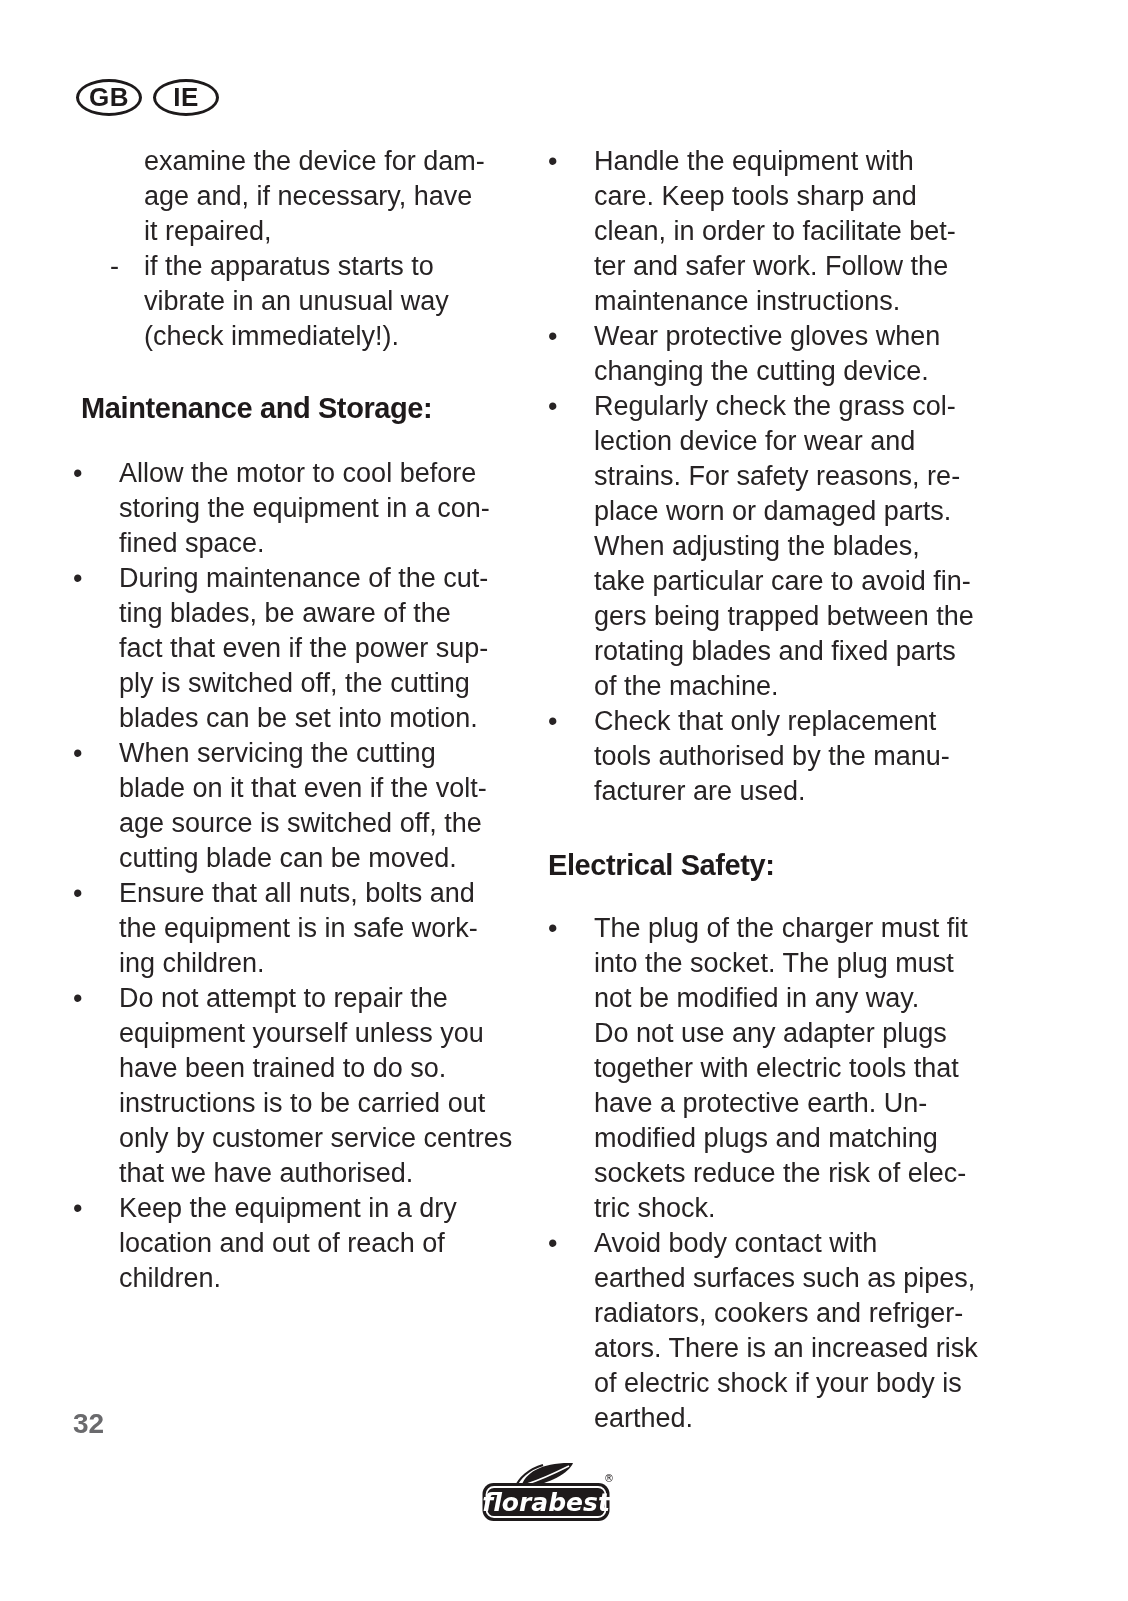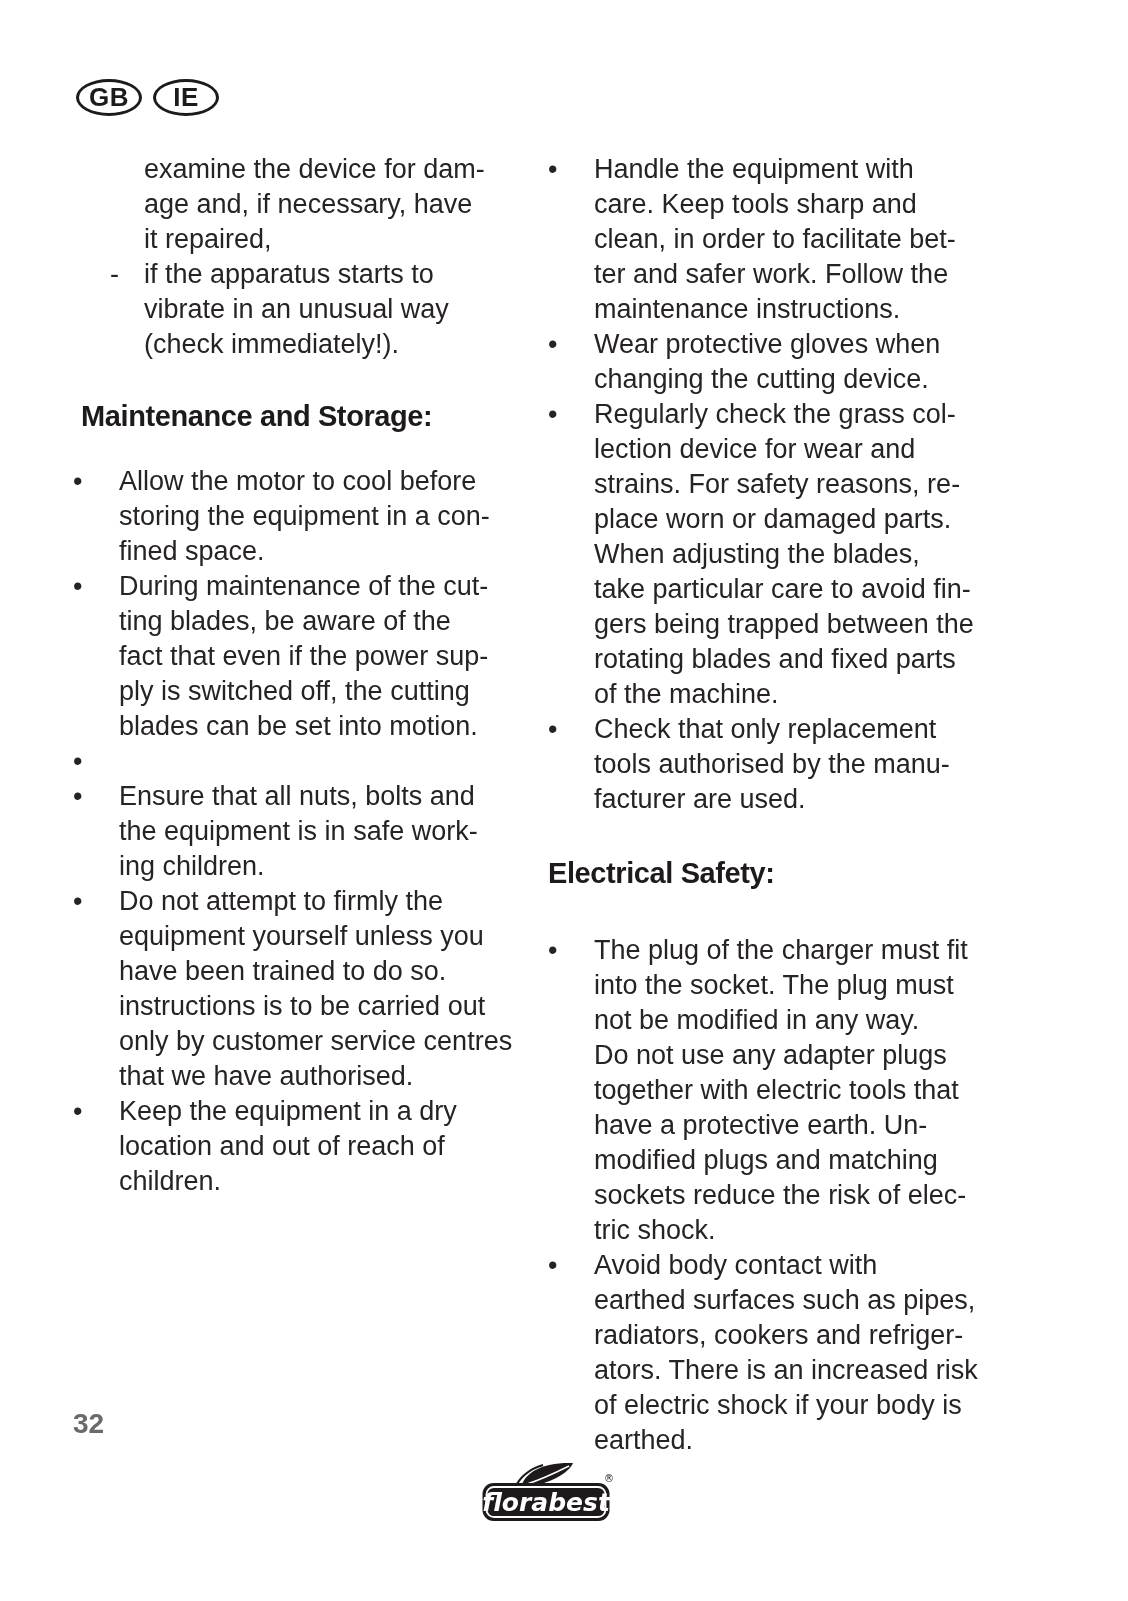--- a/index.html
+++ b/index.html
@@ -20,36 +20,36 @@
   .badge {
     width: 60px; height: 31px;
     border: 3.5px solid #1d1a1b;
     border-radius: 50%;
     display: flex; align-items: center; justify-content: center;
     font-weight: bold; font-size: 26px; color: #1d1a1b;
     letter-spacing: 0.5px;
   }
 
   
-  .col { position: absolute; top: 152px; font-size: 27px; line-height: 35px; }
+  .col { position: absolute; top: 144px; font-size: 27px; line-height: 35px; }
   .col-left  { left: 73px;  width: 462px; }
   .col-right { left: 548px; width: 472px; }
 
   .list-item { display: flex; align-items: flex-start; }
   .marker { flex: 0 0 46px; }
   .continued .list-item { padding-left: 37px; }
   .continued .marker { flex: 0 0 34px; }
   .line { white-space: nowrap; }
 
   .heading {
     font-size: 29px; font-weight: bold; letter-spacing: -0.4px;
     line-height: 36px; margin: 0; color: #1e1a1b;
   }
   .heading-left  { margin: 36px 0 30px 8px; }
-  .heading-right { margin: 38px 0 42px 0; }
+  .heading-right { margin: 38px 0 28px 0; }
 
   
   .page-number {
     position: absolute; left: 73px; top: 1408px;
     font-size: 28px; font-weight: bold; color: #6a6a6d;
   }
   .logo { position: absolute; left: 481px; top: 1460px; width: 132px; height: 64px; }
 </style>
 </head>
 <body>
@@ -95,33 +95,39 @@
           <div class="item-text">
             <div class="line">During maintenance of the cut-</div>
             <div class="line">ting blades, be aware of the</div>
             <div class="line">fact that even if the power sup-</div>
             <div class="line">ply is switched off, the cutting</div>
             <div class="line">blades can be set into motion.</div>
           </div>
         </div>
         <div class="list-item">
           <span class="marker">•</span>
+          <div class="item-text">
+            <div class="line">When servicing the cutting</div>
+            <div class="line">blade on it that even if the volt-</div>
+            <div class="line">age source is switched off, the</div>
+            <div class="line">cutting blade can be moved.</div>
+          </div>
         </div>
         <div class="list-item">
           <span class="marker">•</span>
           <div class="item-text">
             <div class="line">Ensure that all nuts, bolts and</div>
             <div class="line">the equipment is in safe work-</div>
             <div class="line">ing children.</div>
           </div>
         </div>
         <div class="list-item">
           <span class="marker">•</span>
           <div class="item-text">
-            <div class="line">Do not attempt to firmly the</div>
+            <div class="line">Do not attempt to repair the</div>
             <div class="line">equipment yourself unless you</div>
             <div class="line">have been trained to do so.</div>
             <div class="line">instructions is to be carried out</div>
             <div class="line">only by customer service centres</div>
             <div class="line">that we have authorised.</div>
           </div>
         </div>
         <div class="list-item">
           <span class="marker">•</span>
           <div class="item-text">

